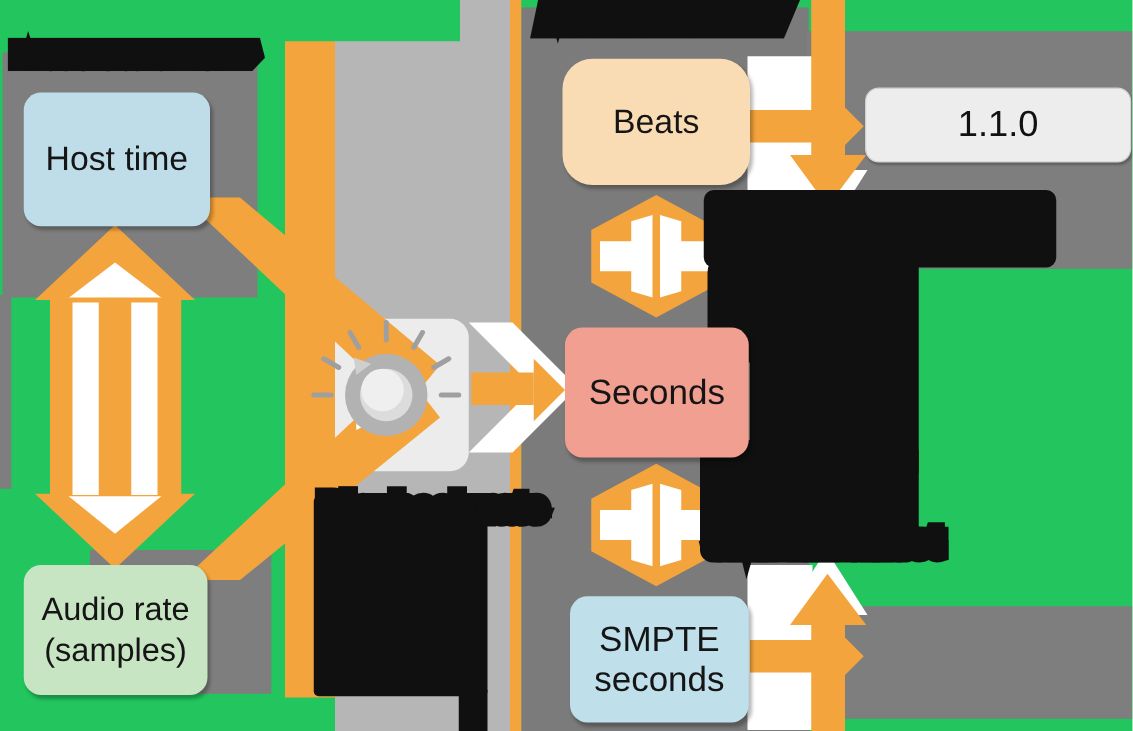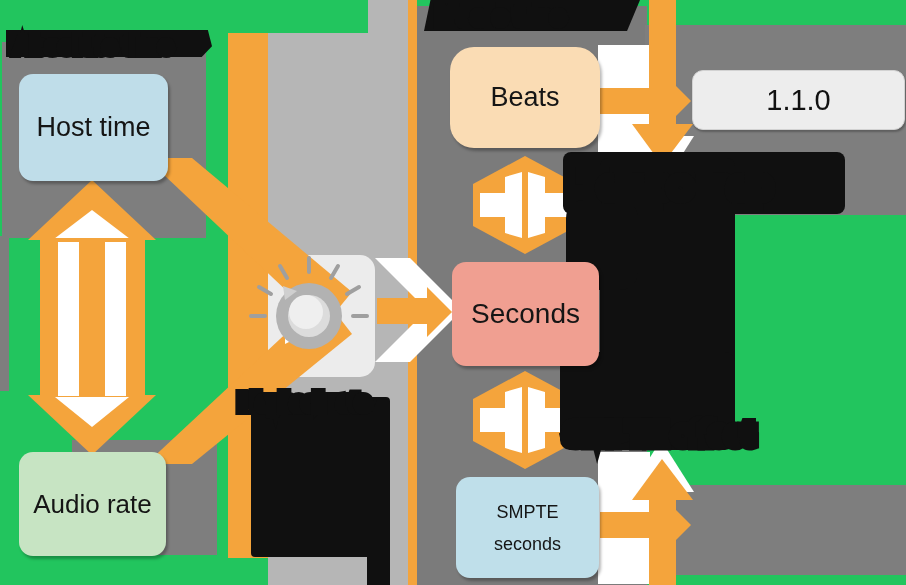--- a/index.html
+++ b/index.html
@@ -111,47 +111,48 @@
   </svg>
 
   <div class="blob" style="left:6px;top:30px;width:206px;height:27px;clip-path:polygon(0 0,98% 0,100% 60%,95% 100%,0 100%);"></div>
   <div class="fringe" style="left:14px;top:34px;font-size:24px;">Absolute time</div>
 
   <div class="blob" style="left:424px;top:0px;width:216px;height:31px;clip-path:polygon(3% 0,100% 0,94% 100%,0 100%);"></div>
   <div class="fringe" style="left:436px;top:4px;font-size:25px;">Music time</div>
 
   <div class="blob" style="left:251px;top:397px;width:139px;height:160px;border-radius:4px;"></div>
   <div class="blob" style="left:367px;top:552px;width:23px;height:33px;"></div>
-  <div class="fringe" style="left:240px;top:392px;font-size:20px;-webkit-text-stroke:12px #101010;">Playback rate</div>
+  <div class="fringe" style="left:256px;top:392px;font-size:28px;-webkit-text-stroke:12px #101010;">Playback rate</div>
 
   <div class="blob" style="left:563px;top:152px;width:282px;height:62px;border-radius:8px;"></div>
   <div class="blob" style="left:600px;top:158px;width:135px;height:227px;border-radius:8px;"></div>
   <div class="blob" style="left:566px;top:200px;width:72px;height:90px;border-radius:18px;"></div>
   <div class="fringe" style="left:582px;top:168px;font-size:34px;-webkit-text-stroke:14px #101010;">Tempo map</div>
 
   <div class="blob" style="left:560px;top:352px;width:175px;height:98px;border-radius:10px;"></div>
   <div class="fringe" style="left:566px;top:404px;font-size:29px;margin-top:16px;-webkit-text-stroke:13px #101010;">SMPTE offset</div>
 
   <div class="nodebox" style="left:19px;top:74px;width:149px;height:107px;background:#bfdde9;font-size:27px;">
     <span>Host time</span>
   </div>
 
   <div class="nodebox" style="left:19px;top:452px;width:147px;height:104px;background:#c7e4c3;font-size:26px;line-height:33px;">
     <span>Audio rate</span>
+    <span>(samples)</span>
   </div>
 
   <div class="nodebox" style="left:450px;top:47px;width:150px;height:101px;background:#fadcb4;font-size:27px;border-radius:24px;">
     <span>Beats</span>
   </div>
 
   <div class="nodebox" style="left:452px;top:262px;width:147px;height:104px;background:#f09f91;font-size:28px;">
     <span>Seconds</span>
   </div>
 
-  <div class="nodebox" style="left:456px;top:477px;width:143px;height:101px;background:#bfdfea;font-size:18px;line-height:32px;">
+  <div class="nodebox" style="left:456px;top:477px;width:143px;height:101px;background:#bfdfea;font-size:28px;line-height:32px;">
     <span>SMPTE</span>
     <span>seconds</span>
   </div>
 
   <div class="display" style="left:692px;top:70px;width:211px;height:58px;font-size:29px;">
     <span>1.1.0</span>
   </div>
 
 
 </div>

